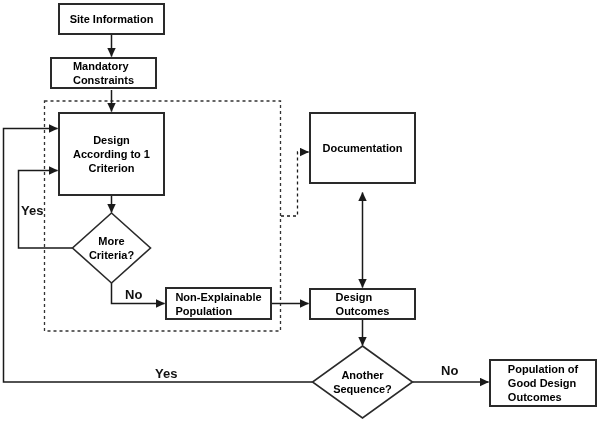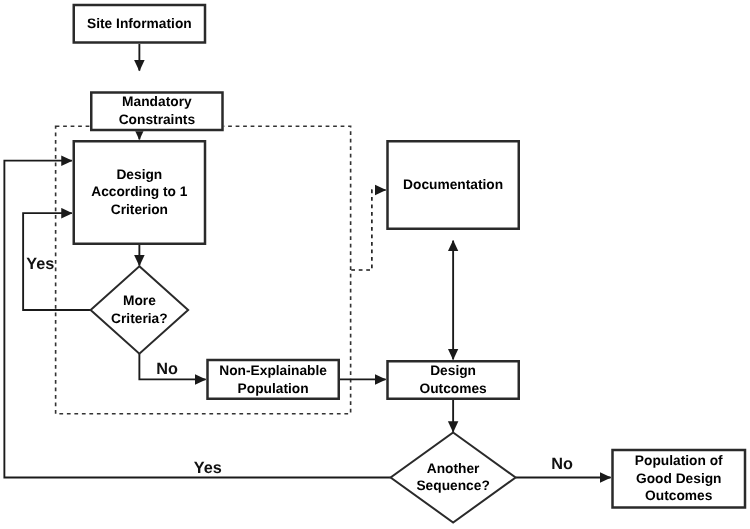--- a/index.html
+++ b/index.html
@@ -5,21 +5,21 @@
   html,body { margin:0; padding:0; background:#fff; }
   #stage {
     position:relative; width:600px; height:423px; background:#fff;
     font-family:"Liberation Sans", sans-serif; overflow:hidden;
   }
   #connector-layer { position:absolute; left:0; top:0; width:600px; height:423px; }
   .node {
     position:absolute; box-sizing:border-box;
     border:2px solid #2a2a2a; background:#fff;
     display:flex; align-items:center; justify-content:center;
-    text-align:center; white-space:pre-line;
+    text-align:left; white-space:pre-line;
     font-weight:bold; font-size:11px; line-height:14px; color:#000;
   }
   .combo {
     position:absolute; box-sizing:border-box;
     border:2px solid #2a2a2a; background:#fff;
     display:flex; flex-direction:column;
   }
   .combo .cell {
     display:flex; align-items:center; justify-content:center;
     text-align:center; white-space:pre-line;
@@ -64,21 +64,21 @@
     <path d="M72.5 248 L18.5 248 L18.5 170.5 L57.5 170.5" fill="none" stroke="#1a1a1a" stroke-width="1.5" marker-end="url(#ah)"></path>
 
     <path d="M281 216 L297.5 216 L297.5 152 L308.5 152" fill="none" stroke="#1a1a1a" stroke-width="1.3" stroke-dasharray="3 3" marker-end="url(#ah)"></path>
 
     <polygon points="111.5,213 150.5,248 111.5,283 72.5,248" fill="#fff" stroke="#2a2a2a" stroke-width="1.6"></polygon>
     <polygon points="362.5,346 412.5,382 362.5,418 312.5,382" fill="#fff" stroke="#2a2a2a" stroke-width="1.6"></polygon>
   </svg>
 
   <div class="node" style="left:58px; top:3px; width:107px; height:32px;">Site Information</div>
 
-  <div class="node" style="left:72px; top:57px; width:107px; height:32px;margin-top:16px;">Mandatory
+  <div class="node" style="left:50px; top:57px; width:107px; height:32px;">Mandatory
 Constraints</div>
 
   <div class="combo" style="left:58px; top:112px; width:107px; height:84px;">
     <div class="cell bottom">Design
 According to 1
 Criterion</div>
   </div>
 
   <div class="node" style="left:165px; top:287px; width:107px; height:33px;">Non-Explainable
 Population</div>

